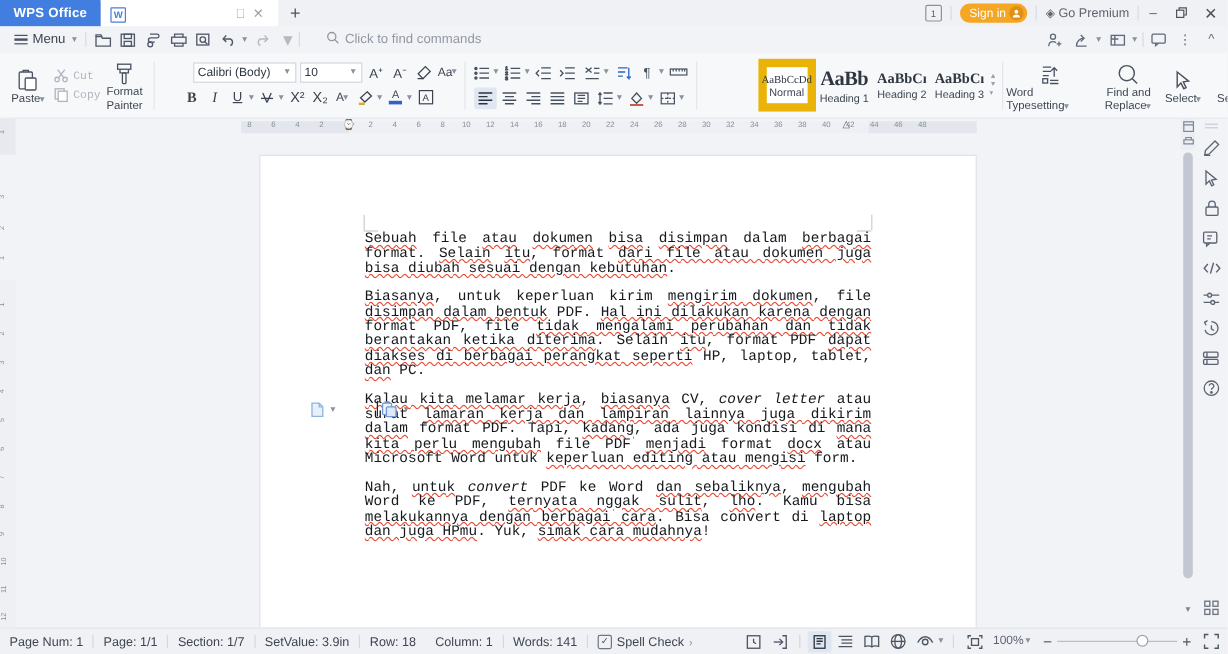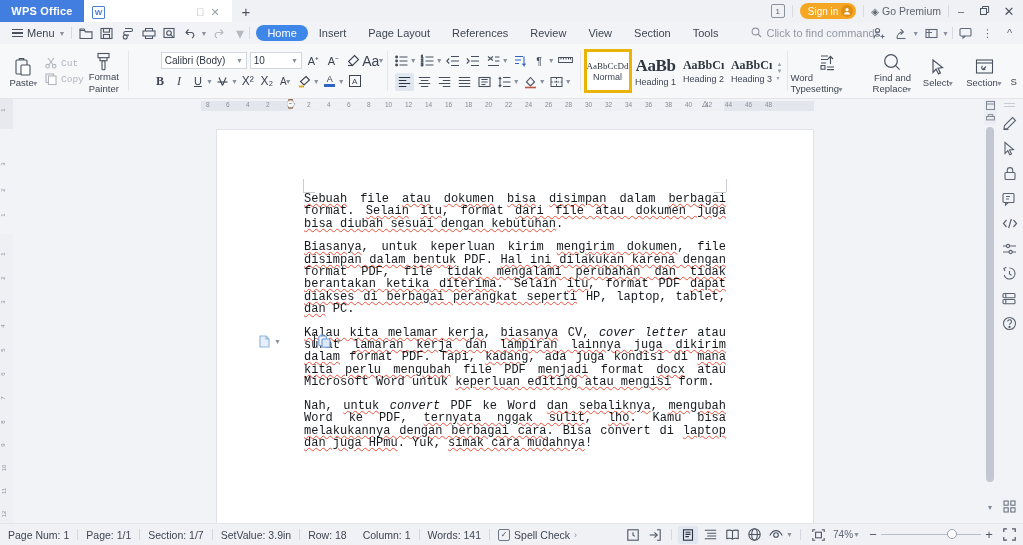--- a/index.html
+++ b/index.html
@@ -127,21 +127,21 @@
   .prow { display: flex; align-items: center; gap: 1px; }
   .pib { width: 19px; height: 18px; display: flex; align-items: center; justify-content: center;
     color: #47505e; }
   .pib.sel { background: #e1e7f0; border-radius: 2px; }
 
   .stylegrp { display: flex; align-items: center; padding: 0 4px; gap: 0; }
   .stylecard {
     width: 48px; height: 44px; display: flex; flex-direction: column; align-items: center;
     justify-content: center; gap: 1px; border: 1px solid transparent;
   }
-  .stylecard.first { border: 3px solid #eab308; background: #fff; }
+  .stylecard.first { border: 7px solid #eab308; background: #fff; margin-left: 48px; }
   .stylecard .prev { font-size: 9px; color: #2f3742; font-family: "Liberation Serif", serif; white-space: nowrap; overflow: hidden; }
   .stylecard .prev.h1 { font-size: 17px; font-weight: bold; letter-spacing: -.4px; }
   .stylecard .prev.h2 { font-size: 12px; font-weight: bold; }
   .stylecard .prev.h3 { font-size: 12px; font-weight: bold; }
   .stylecard .lbl { font-size: 9px; color: #3e4652; }
   .stylescroll { display: flex; flex-direction: column; justify-content: center; gap: 1px;
     margin-left: 1px; color: #9aa1ab; font-size: 6px; line-height: 1; }
 
   
   .workspace { flex: 1; display: flex; position: relative; overflow: hidden; background: #f2f3f7; }
@@ -341,30 +341,20 @@
       <span class="cv7">▼</span>
       <span class="qi dim">
         <svg width="13" height="12" viewBox="0 0 13 12" fill="none" stroke="#b4bac2" stroke-width="1.2">
             <path d="M11 5.5H5a3 3 0 000 5.5"></path>
             <path d="M8.5 2.5L11 5.4 8.4 7.9"></path>
           </svg>
       </span>
       <span class="qi dim">▾</span>
     </div>
     <div class="sepv"></div>
-    <div class="tabs">
-      <div class="tab active">Home</div>
-      <div class="tab">Insert</div>
-      <div class="tab">Page Layout</div>
-      <div class="tab">References</div>
-      <div class="tab">Review</div>
-      <div class="tab">View</div>
-      <div class="tab">Section</div>
-      <div class="tab">Tools</div>
-    </div>
     <div class="searchbox">
       <span>
         <svg width="11" height="11" viewBox="0 0 11 11" fill="none" stroke="#9298a2" stroke-width="1.1">
             <circle cx="4.5" cy="4.5" r="3.4"></circle>
             <path d="M7 7l3 3"></path>
           </svg>
       </span>
       <span>Click to find commands</span>
     </div>
     <div class="rt-right">
@@ -461,21 +451,21 @@
         </div>
         <div class="fib">A⁺</div>
         <div class="fib">A⁻</div>
         <div class="fib">
           <svg width="13" height="13" viewBox="0 0 13 13" fill="none" stroke="#3c4452" stroke-width="1.1">
               <path d="M1 11.5h5"></path>
               <path d="M7.5 1.5l4 4-6 6-4-4z"></path>
             </svg>
         </div>
         <div class="fib">
-            <span style="font-size:14px">Aa</span>
+            <span style="font-size:10px">Aa</span>
             <span class="cv7">▼</span>
           </div>
       </div>
       <div class="fontrow2">
         <div class="fib serif" style="font-weight:bold">B</div>
         <div class="fib serif" style="font-style:italic">I</div>
         <div class="fib">
             <span style="text-decoration:underline;font-size:11px">U</span>
           </div>
         <div class="cv7">▼</div>
@@ -955,21 +945,21 @@
       </div>
       <span class="cv7">▼</span>
       <div class="divs" style="margin:0 5px"></div>
       <div class="vi">
         <svg width="13" height="12" viewBox="0 0 13 12" fill="none" stroke="#4d5663" stroke-width="1.1">
             <path d="M.8 3V.8h2.4M9.8.8h2.4V3M12.2 9v2.2H9.8M3.2 11.2H.8V9"></path>
             <rect x="3.6" y="3.2" width="5.8" height="5.6"></rect>
           </svg>
       </div>
       <div class="zoomlbl">
-        <span>74%</span>
+        <span>100%</span>
         <span class="cv7">▼</span>
       </div>
       <div class="zslider">
         <span class="minus">−</span>
         <span class="track">
           <span class="knob"></span>
         </span>
         <span class="plus">+</span>
       </div>
       <div class="vi">

